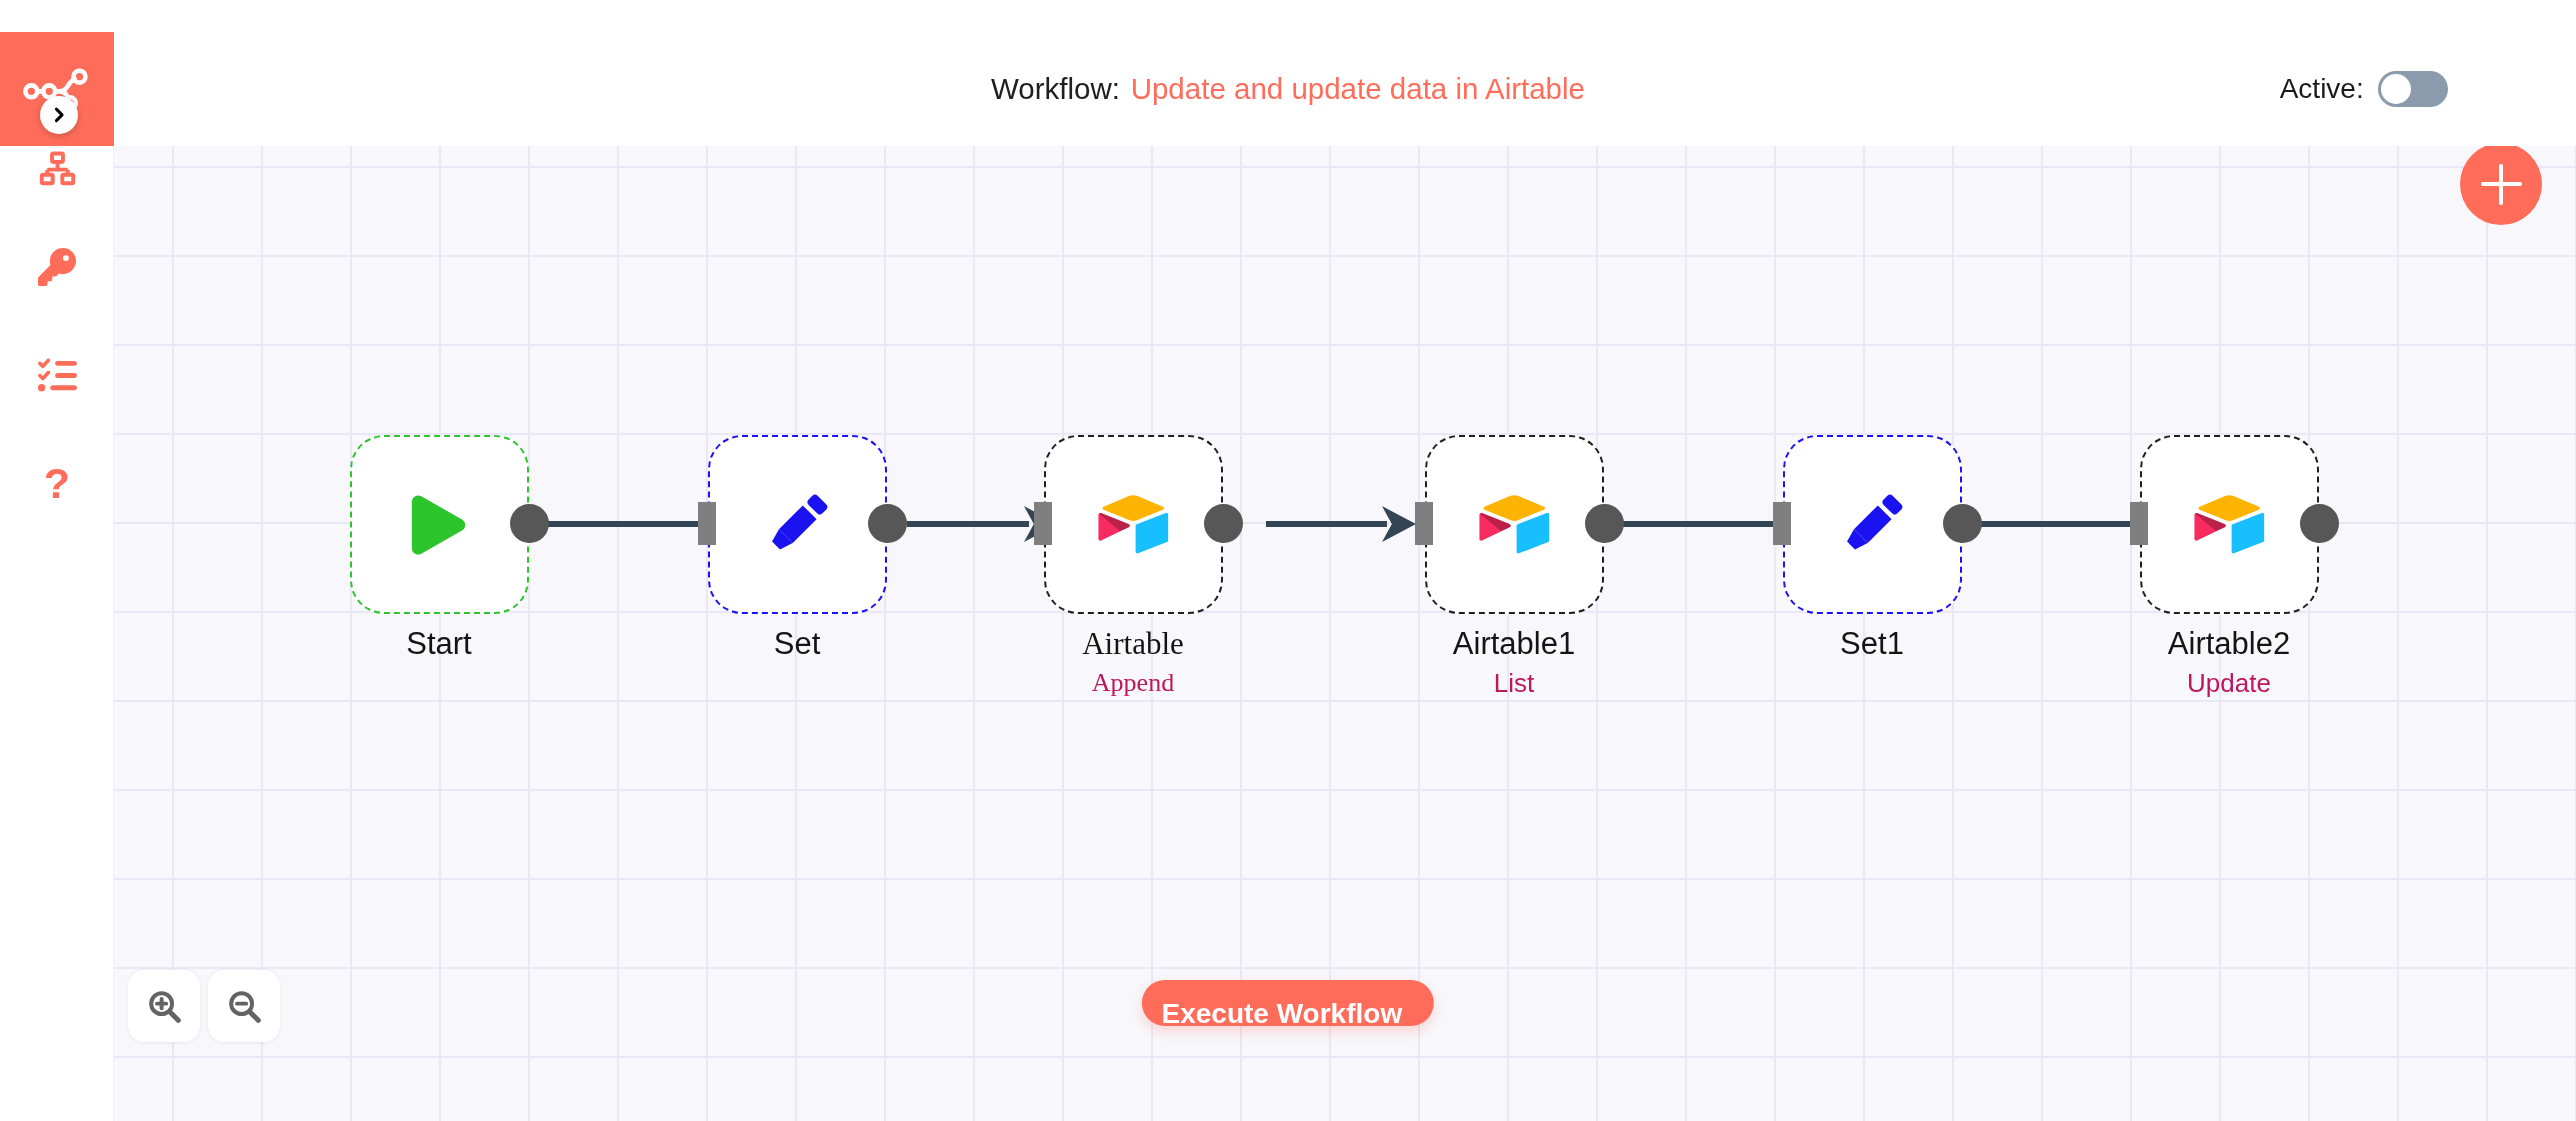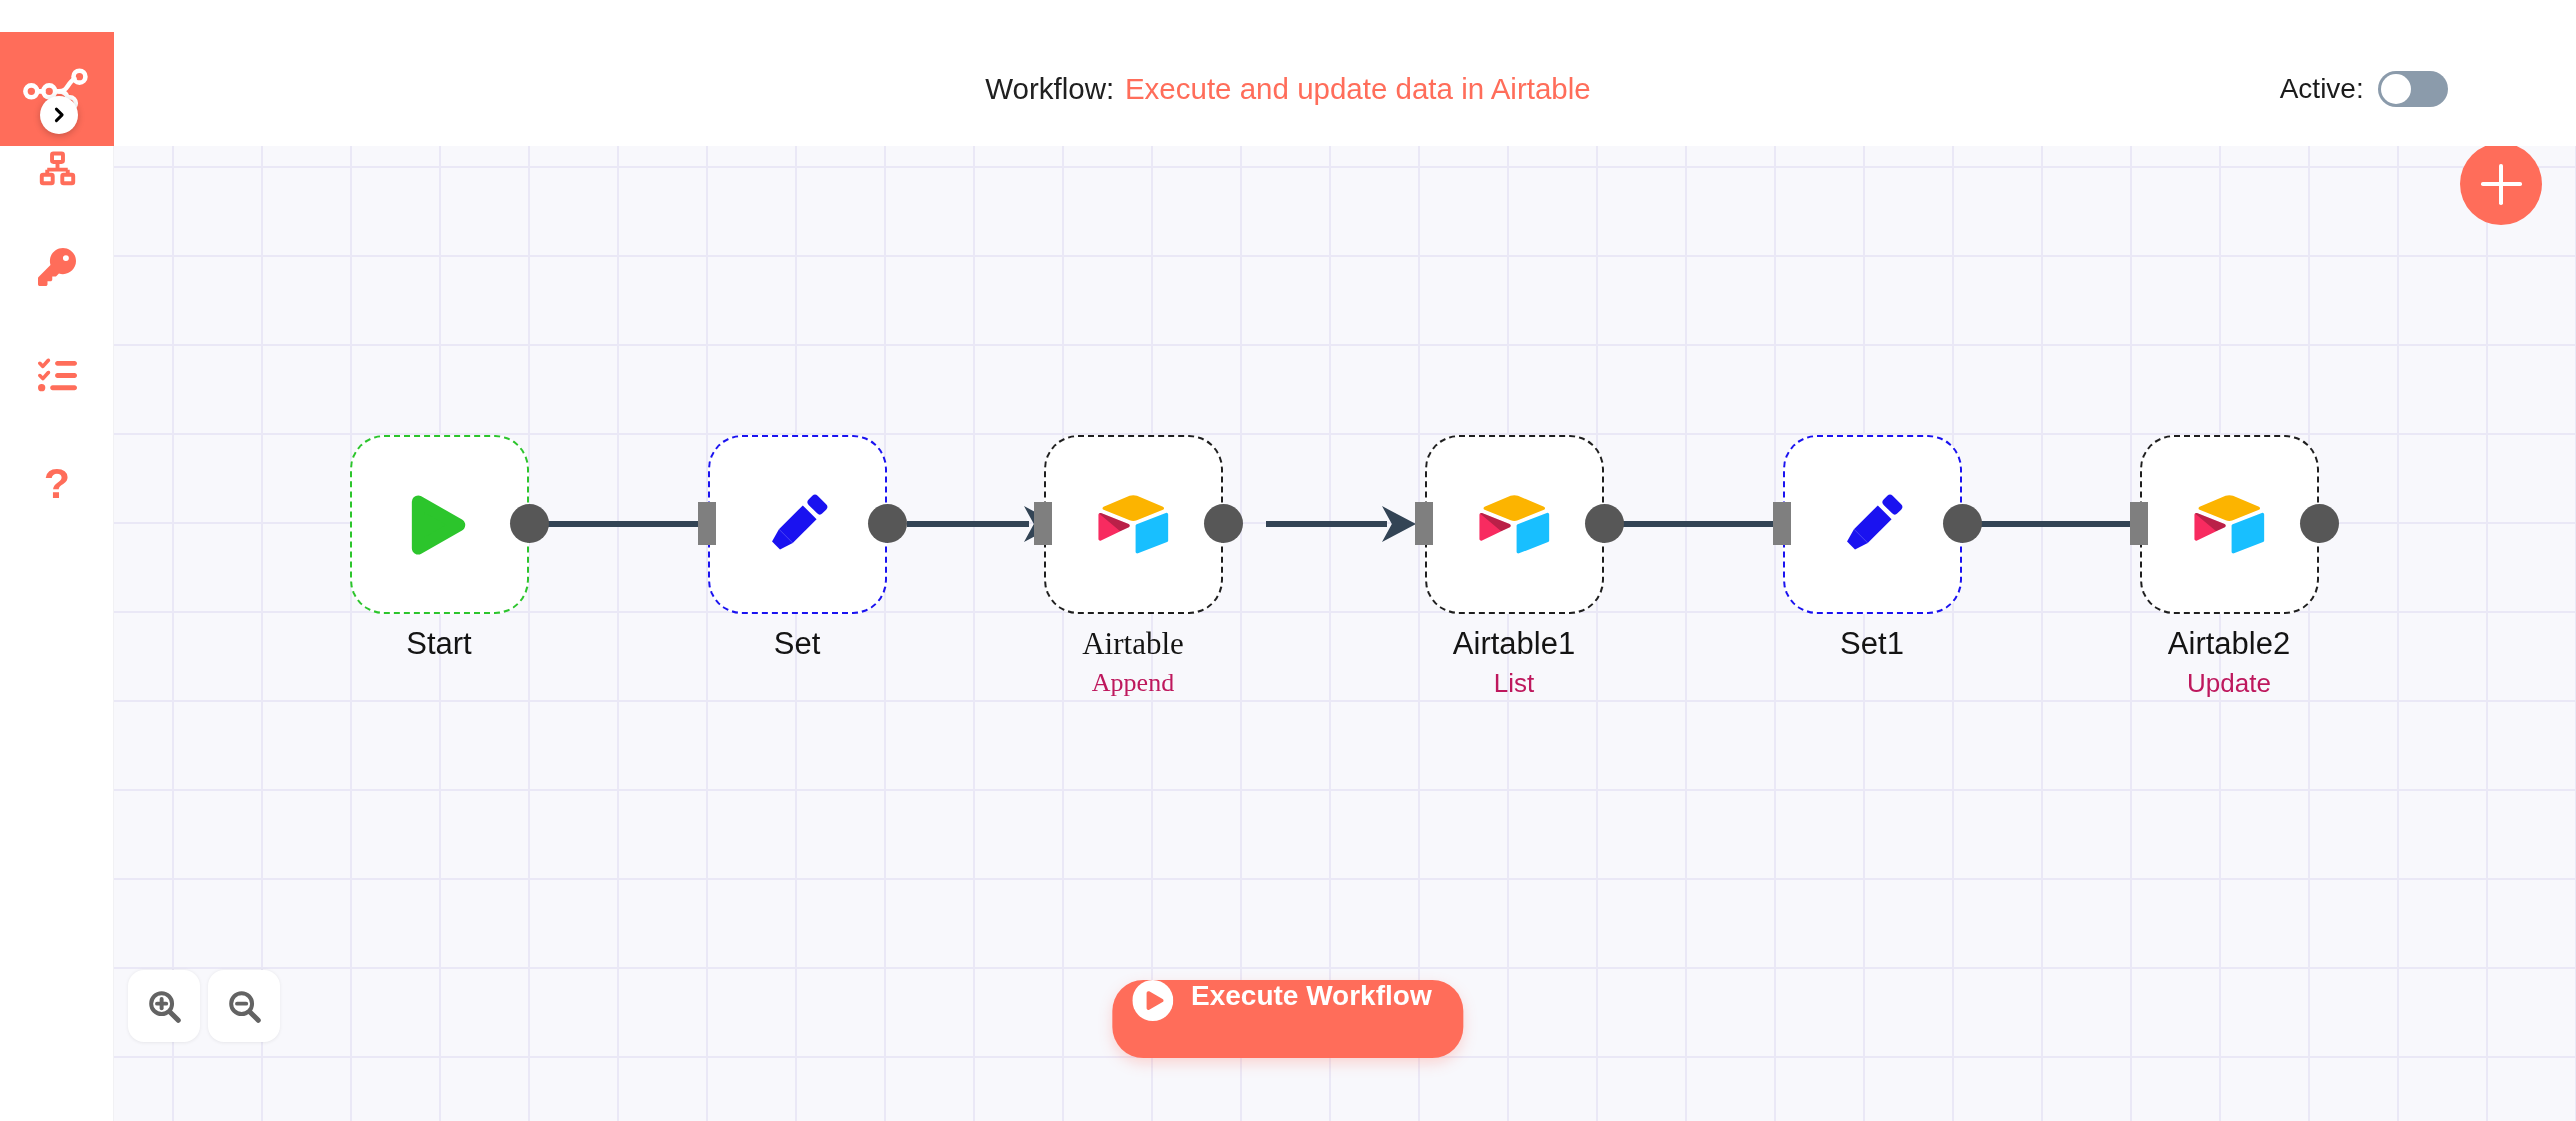--- a/index.html
+++ b/index.html
@@ -82,23 +82,23 @@
   .add-btn .ph, .add-btn .pv { position:absolute; background:#ffffff; border-radius:1.8px; }
   .add-btn .ph { left:20.6px; top:39px; width:41px; height:3.6px; }
   .add-btn .pv { left:39px; top:20.6px; width:3.6px; height:41px; }
 
   .zoom-btn { position:absolute; top:970px; width:72px; height:72px; border-radius:16px; background:#ffffff;
     box-shadow:0 0.9px 3.6px rgba(0,0,0,.07); display:flex; align-items:center; justify-content:center;
     z-index:15; cursor:pointer; }
   .zb-in  { left:128px; }
   .zb-out { left:208px; }
 
-  .execute-btn { position:absolute; left:50%; transform:translateX(-50%); top:980px; height:78px;
-    background:#FF6D5A; border:none; border-radius:31px; display:flex; gap:18px;
-    padding:0 32px 0 19.7px; cursor:pointer; z-index:15; box-shadow:0 5.4px 14.3px rgba(255,109,90,.25); }
+  .execute-btn { position:absolute; left:50%; transform:translateX(-50%); top:980px; height:46px;
+    background:#FF6D5A; border:none; border-radius:31px; display:flex; align-items:center; gap:18px;
+    padding:0 32px 0 19.7px; cursor:pointer; z-index:15; box-shadow:0 5.4px 14.3px rgba(255,109,90,.25);flex-direction:column; }
   .execute-btn .exec-label { font-size:28px; font-weight:700; color:#ffffff; white-space:nowrap; }
 </style>
 </head>
 <body>
 
 <div class="app">
 
   <div class="canvas"></div>
 
   <div class="header">
@@ -111,21 +111,21 @@
           <path d="M36,32 H40 C45.5,32 47.5,30 50,26 C52.5,22 54.5,19.6 57.2,18.3"></path>
           <circle cx="62.5" cy="16" r="6.5"></circle>
           <path d="M40,32 C46,32 48.5,34.5 49.8,38.8"></path>
           <circle cx="52" cy="45" r="6.5"></circle>
         </g>
       </svg>
     </div>
 
     <div class="wf-title">
       <span>Workflow:</span>
-      <span class="wf-name">Execute and update data in Airtable</span>
+      <span class="wf-name">Update and update data in Airtable</span>
     </div>
 
     <div class="active-wrap">
       <span class="active-label">Active:</span>
       <div class="toggle">
         <div class="knob"></div>
       </div>
     </div>
   </div>
 

